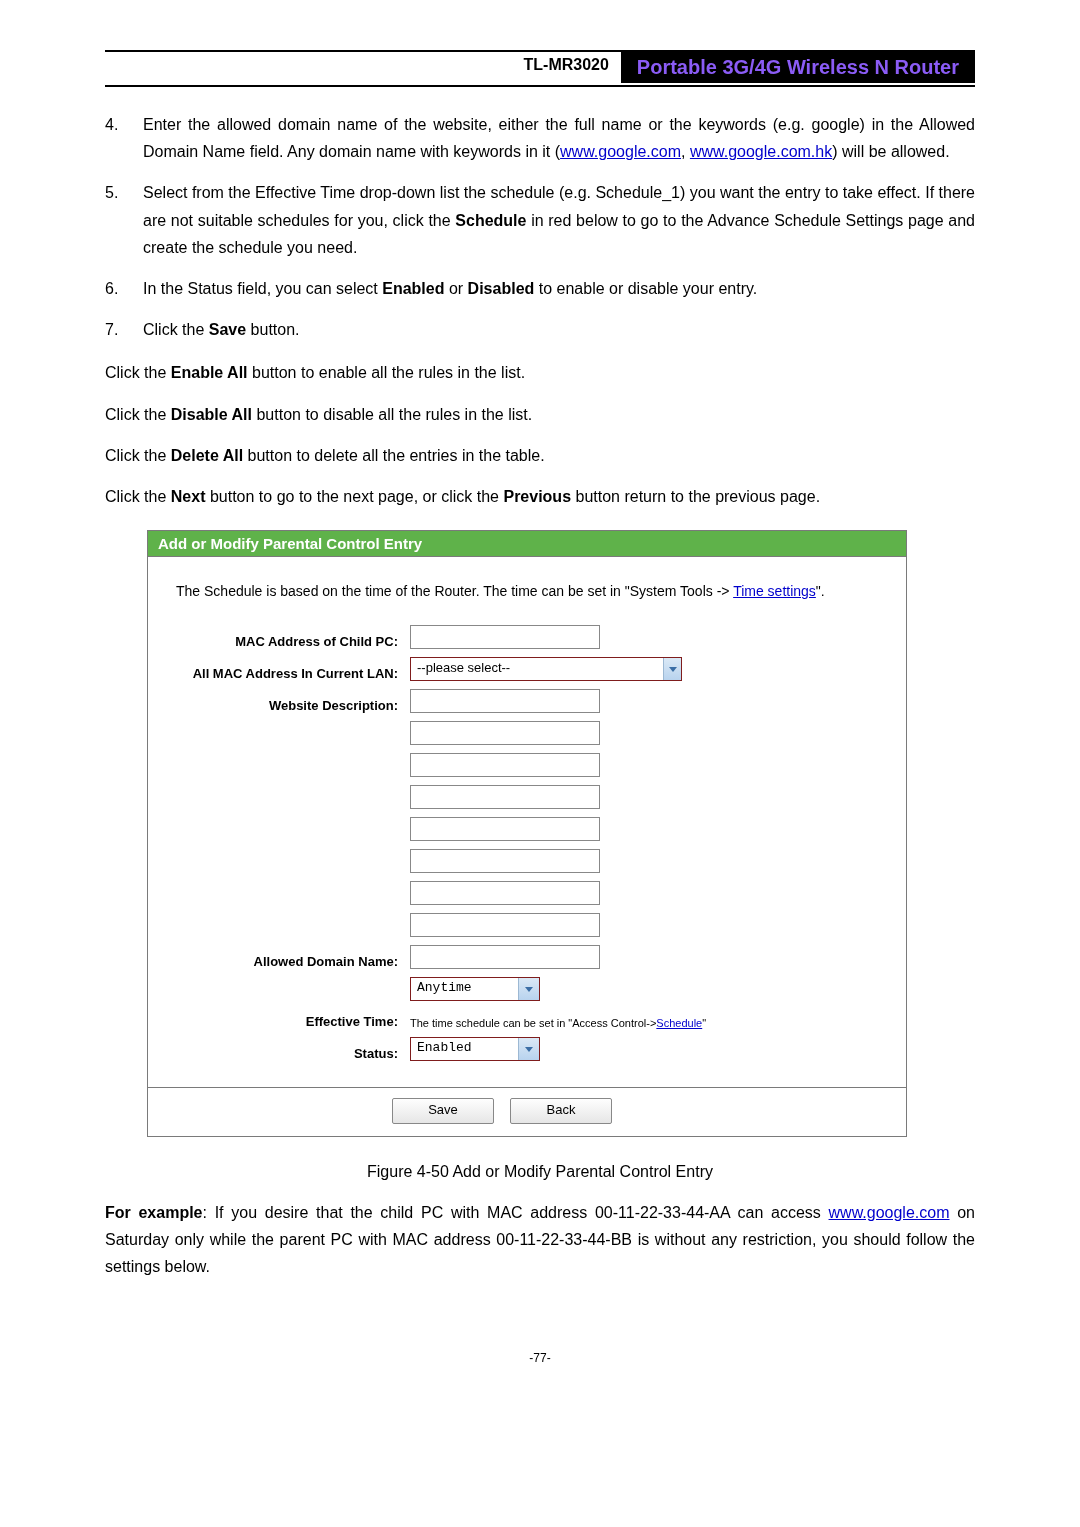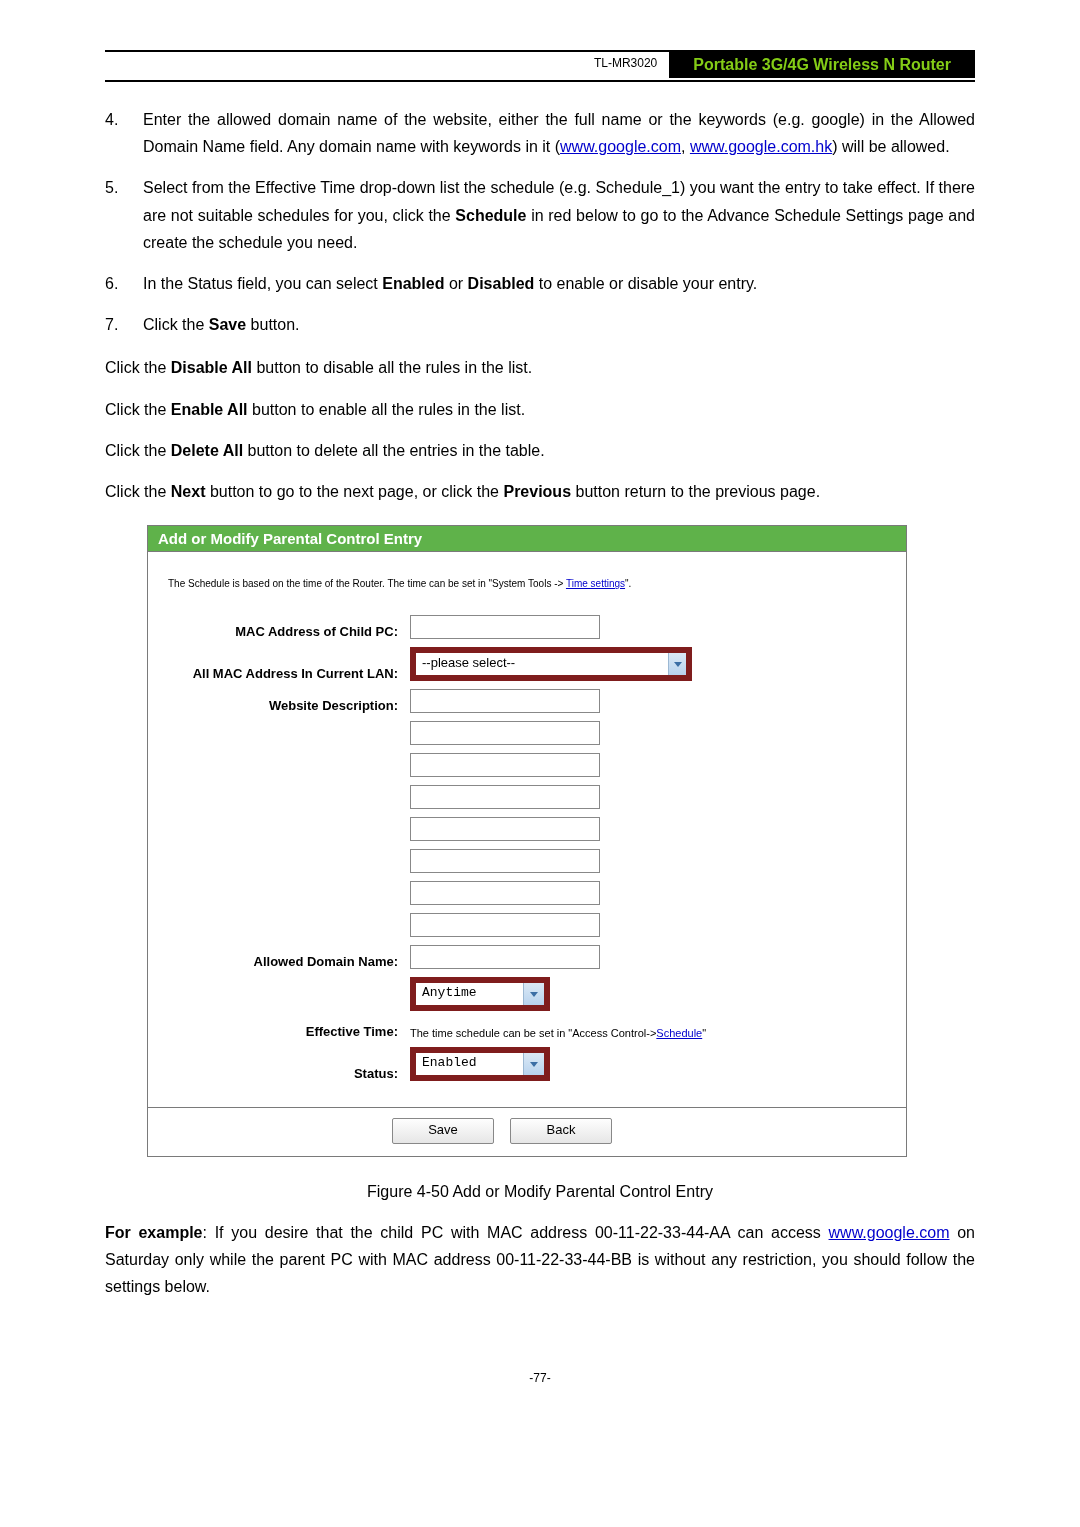--- a/index.html
+++ b/index.html
@@ -18,30 +18,30 @@
     border-top: 2px solid #000;
     margin-bottom: 0;
   }
   .hdr-row {
     display: flex;
     justify-content: flex-end;
     align-items: stretch;
     margin-bottom: 2px;
   }
   .hdr-model {
-    font-weight: normal;
+    font-weight: bold;
     padding: 4px 12px;
-    font-size: 12px;
+    font-size: 16px;
   }
   .hdr-title {
     background: #000;
-    color: #84cc16;
+    color: #8b5cf6;
     font-weight: bold;
-    padding: 4px 24px;
-    font-size: 16px;
+    padding: 4px 16px;
+    font-size: 20px;
   }
   .hdr-bot-line {
     border-top: 2px solid #000;
     margin-top: 0;
     margin-bottom: 24px;
   }
   ol.steps {
     list-style: none;
     padding: 0;
     margin: 0 0 16px 0;
@@ -86,22 +86,22 @@
     font-weight: bold;
     padding: 4px 10px;
     font-size: 15px;
     border-bottom: 1px solid #7a7a7a;
   }
   .panel-body {
     padding: 14px 20px 12px 20px;
     font-size: 14px;
   }
   .schedule-note {
-    margin: 12px 0 26px 0;
-    font-size: 10px;
+    margin: 12px 0 26px 8px;
+    font-size: 14px;
   }
   .form-row {
     display: flex;
     align-items: flex-end;
     margin-bottom: 8px;
   }
   .form-label {
     width: 230px;
     text-align: right;
     font-weight: bold;
@@ -116,21 +116,21 @@
     width: 180px;
     height: 22px;
     border: 1px solid #888;
     background: #fff;
     padding: 0 4px;
     font-size: 13px;
   }
   .selwrap {
     display: inline-flex;
     align-items: stretch;
-    border: 6px solid #7f1d1d;
+    border: 1px solid #7f1d1d;
     height: 22px;
     background: #fff;
   }
   .selwrap .seltext {
     padding: 2px 6px;
     font-size: 13px;
     min-width: 175px;
   }
   .selwrap .selbtn {
     width: 20px;
@@ -216,24 +216,24 @@
     </li>
     <li>
       <span class="num">7.</span>
       <span class="txt">
         <span>Click the </span><span class="bold">Save</span><span> button.</span>
       </span>
     </li>
   </ol>
 
   <div class="para">
+    <span>Click the </span><span class="bold">Enable All</span><span> button to enable all the rules in the list.</span>
+  </div>
+  <div class="para">
     <span>Click the </span><span class="bold">Disable All</span><span> button to disable all the rules in the list.</span>
-  </div>
-  <div class="para">
-    <span>Click the </span><span class="bold">Enable All</span><span> button to enable all the rules in the list.</span>
   </div>
   <div class="para">
     <span>Click the </span><span class="bold">Delete All</span><span> button to delete all the entries in the table.</span>
   </div>
   <div class="para">
     <span>Click the </span><span class="bold">Next</span><span> button to go to the next page, or click the </span><span class="bold">Previous</span><span> button return to the previous page.</span>
   </div>
 
   <div class="figwrap">
     <div class="panel">

